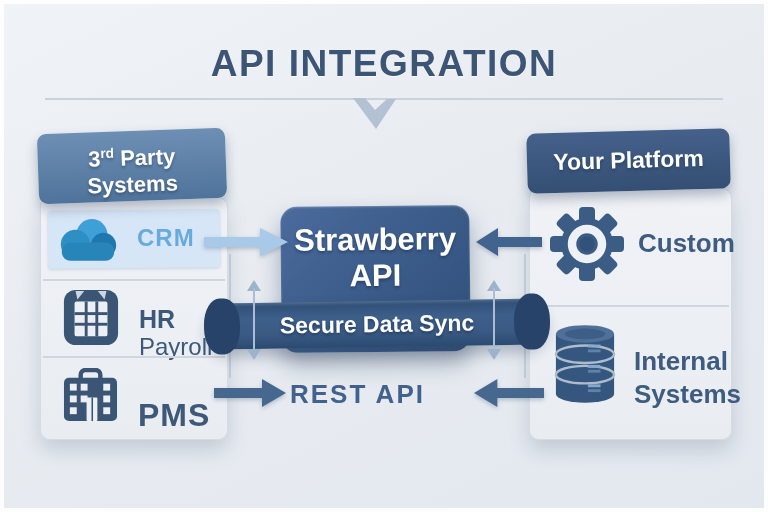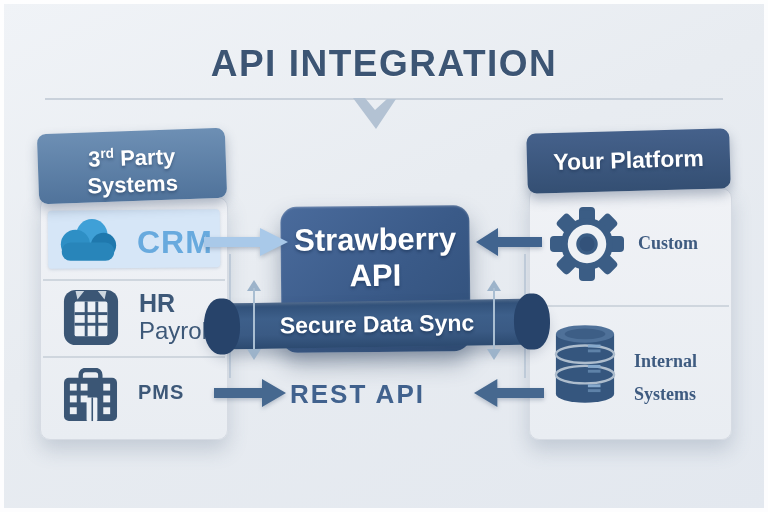--- a/index.html
+++ b/index.html
@@ -44,26 +44,26 @@
     left:527px;top:131px;width:203px;height:60px;
     background:linear-gradient(180deg,#45618b,#344f73);
     transform:rotate(-1.6deg);
     font-size:23px;font-weight:800;line-height:58px;
   }
   .left-body{left:40px;top:197px;width:186px;height:241px;}
   .right-body{left:529px;top:188px;width:201px;height:250px;}
   .row-divider{left:2px;right:2px;height:2px;background:#cfd6de;}
 
   .crm-highlight{left:7px;top:12px;width:172px;height:58px;background:#d6e6f7;border-radius:4px;transform:rotate(-.6deg);box-shadow:0 1px 3px rgba(90,120,160,.25);}
-  .item-label{color:#3d5878;font-weight:700;}
-  .crm-label{left:96px;top:26px;font-size:32px;font-weight:800;letter-spacing:1px;color:#68aade;}
+  .item-label{color:#3d5878;font-weight:700;margin-top:16px;}
+  .crm-label{left:96px;top:26px;font-size:24px;font-weight:800;letter-spacing:1px;color:#68aade;}
   .hr-label{left:98px;top:92px;font-size:25px;line-height:27px;}
   .hr-label .sub{font-weight:400;font-size:24px;}
-  .pms-label{left:97px;top:183px;font-size:20px;font-weight:800;letter-spacing:1px;}
-  .right-item-label{color:#3e5b80;font-size:18px;line-height:33px;font-weight:600;font-family:Liberation Serif, serif;}
+  .pms-label{left:97px;top:183px;font-size:32px;font-weight:800;letter-spacing:1px;}
+  .right-item-label{color:#3e5b80;font-size:26px;line-height:33px;font-weight:600;}
 
   
   .api-box{
     left:281px;top:206px;width:189px;height:146px;border-radius:16px;
     background:linear-gradient(135deg,#4a6b9c,#37568 1 60%,#31507a);
     background:linear-gradient(135deg,#4a6b9c 0%,#3a5a88 55%,#31507a 100%);
     box-shadow:0 12px 22px rgba(40,60,90,.38), inset 0 1px 2px rgba(255,255,255,.25);
     z-index:2;transform:rotate(-.6deg);
     color:#fff;text-align:center;font-weight:800;
     text-shadow:0 2px 3px rgba(10,30,60,.4);

